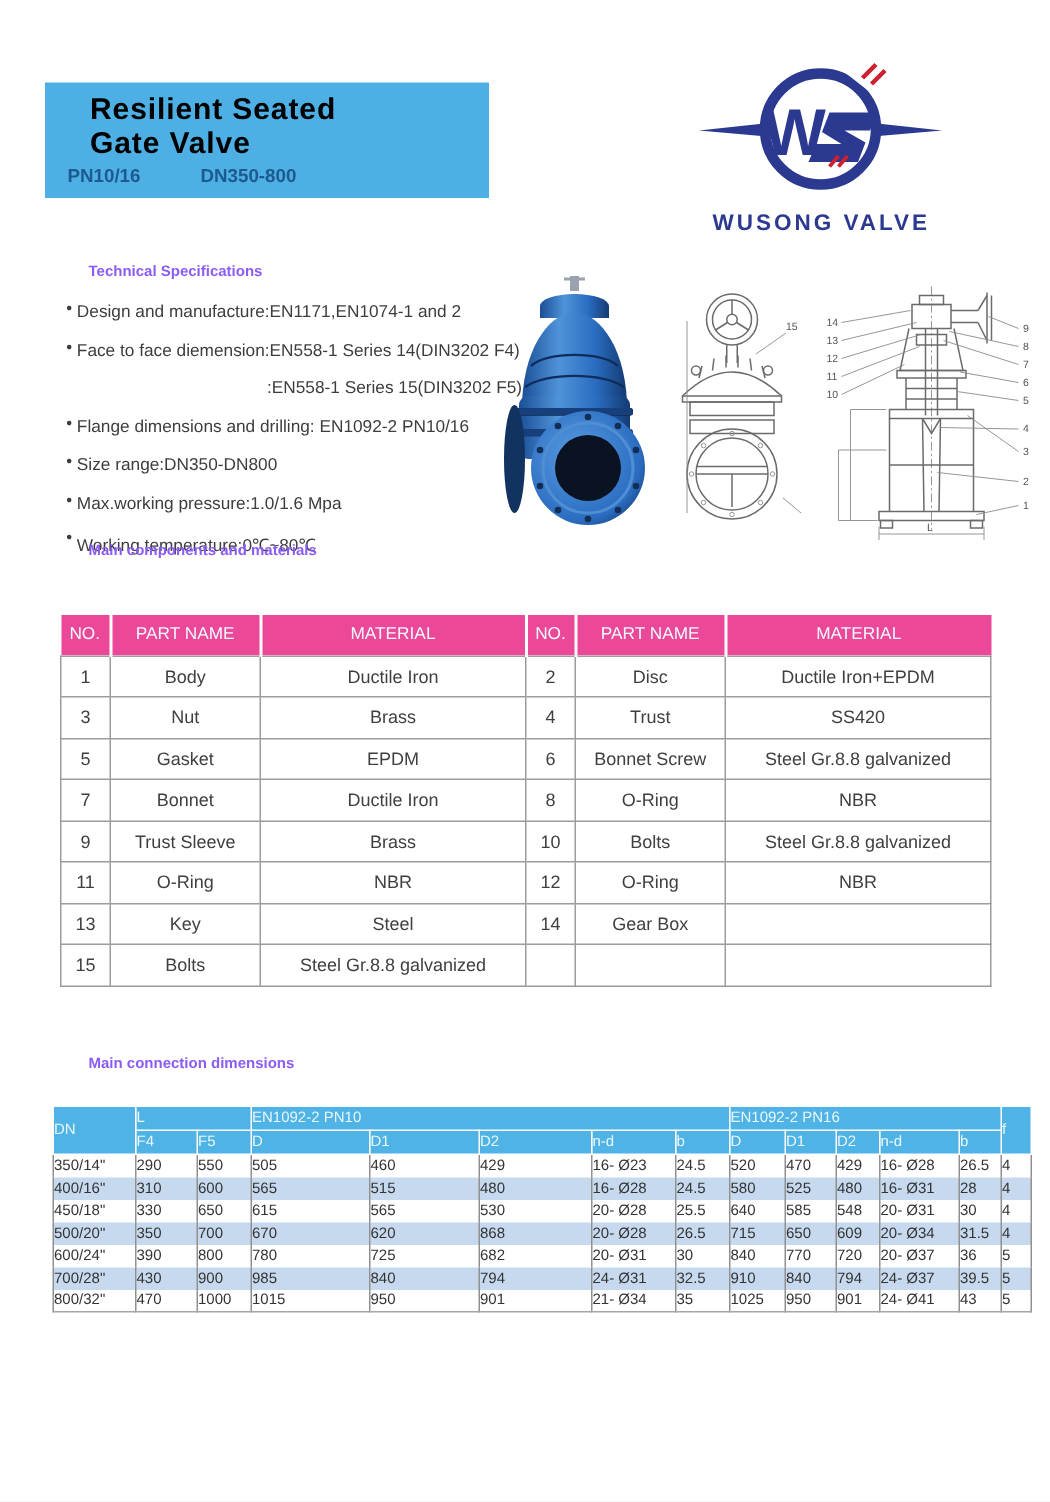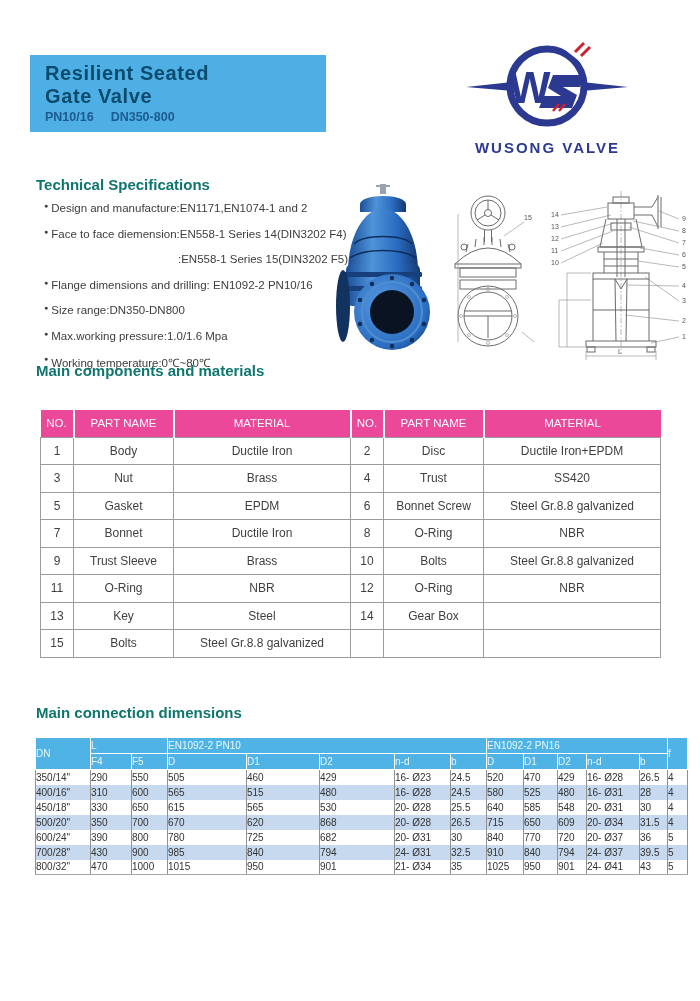--- a/index.html
+++ b/index.html
@@ -2,30 +2,30 @@
 <html><head>
 <meta charset="utf-8">
 <style>
   * { margin:0; padding:0; box-sizing:border-box; }
   body { background:#e8e8e8; font-family:"Liberation Sans", sans-serif; }
   .page { position:relative; width:700px; height:1001px; background:#ffffff; margin:0 auto; overflow:hidden; }
 
   
   .banner { position:absolute; left:30px; top:55px; width:296px; height:77px;
             background:#4dafe3; padding:7px 0 0 15px; }
-  .banner-title { font-size:20px; font-weight:bold; color:#0c4a6e; line-height:23px; letter-spacing:0.6px; }
+  .banner-title { font-size:20px; font-weight:bold; color:#000000; line-height:23px; letter-spacing:0.6px;margin-left:15px; }
   .banner-sub { margin-top:2px; font-size:12.5px; font-weight:bold; color:#1d5a8f; display:flex; }
-  .banner-sub .pn { margin-right:17px; }
+  .banner-sub .pn { margin-right:40px; }
 
   
   .logo { position:absolute; left:460px; top:40px; width:175px; height:118px; text-align:center; }
   .logo .brand { margin-top:1px; font-size:15px; font-weight:bold; color:#2b3990; letter-spacing:2px; }
 
   
-  .sec-title { position:absolute; left:36px; font-size:15px; font-weight:600; color:#0f766e; }
+  .sec-title { position:absolute; left:59px; font-size:10px; font-weight:600; color:#8b5cf6; }
 
   
   .spec-list { position:absolute; left:44px; top:202px; width:310px; }
   .spec-line { display:flex; align-items:flex-start; font-size:11.5px; color:#3d3d3d; height:25.5px; white-space:nowrap; }
   .spec-line .dot { font-size:7px; margin-right:3px; color:#3d3d3d; }
   .spec-line.cont { padding-left:134px; }
 
   
   .ph { position:absolute; }
   .tech-stroke { stroke:#6b6b6b; fill:none; stroke-width:1; }

